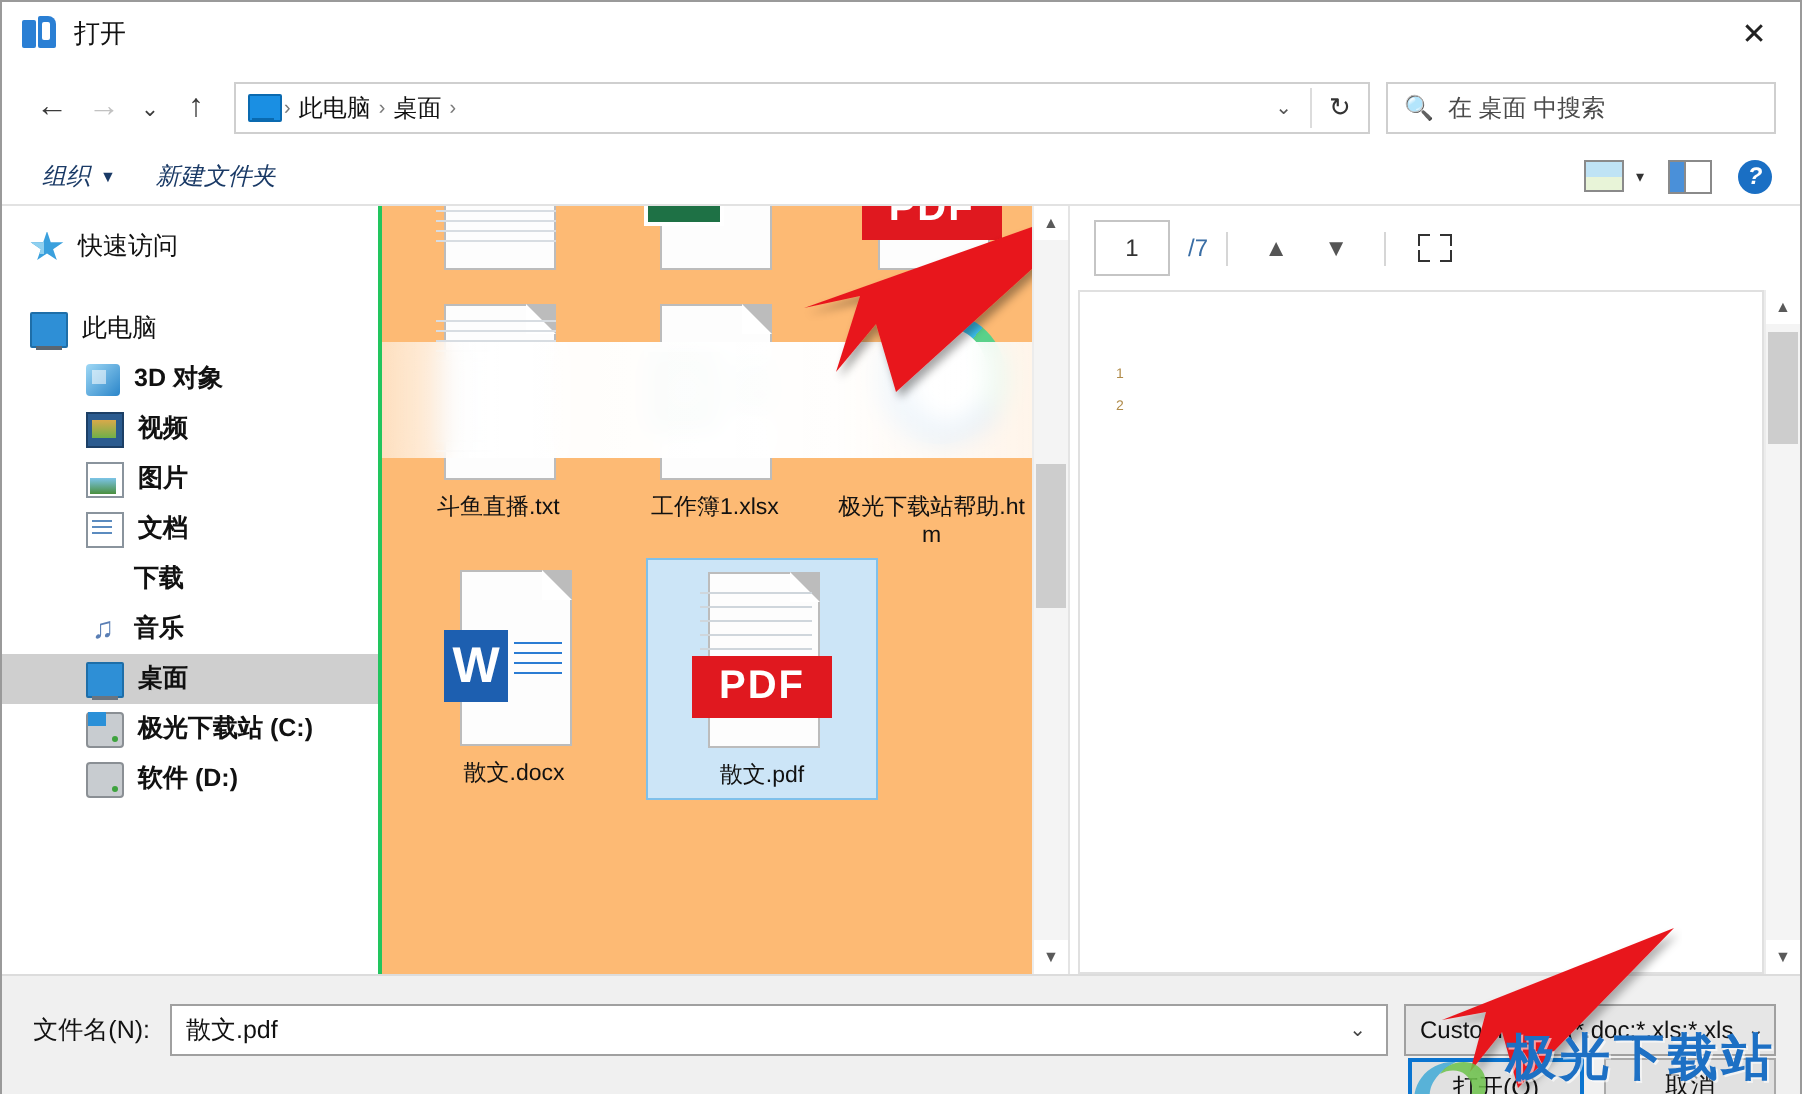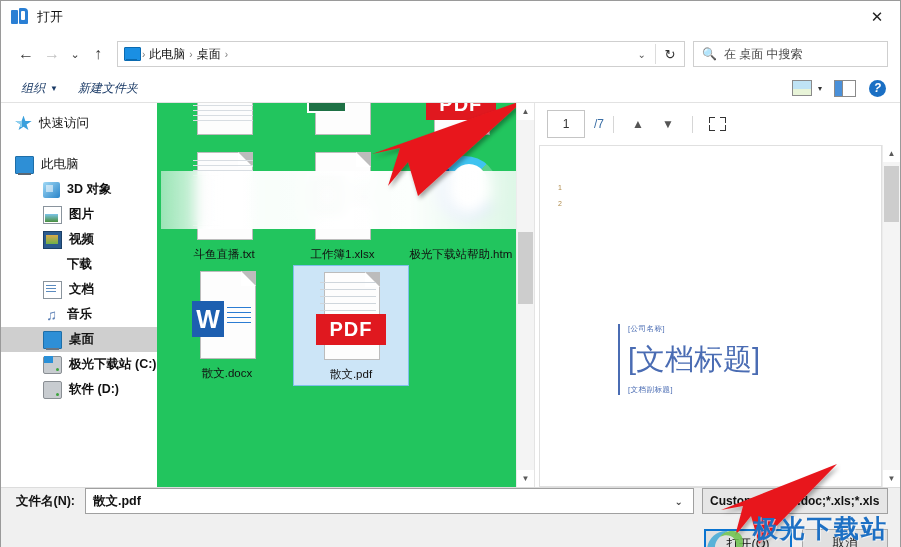--- a/index.html
+++ b/index.html
@@ -45,21 +45,21 @@
   .viewico{width:18px;height:14px;border:1px solid #8a8a8a;background:linear-gradient(#bfe3f5 0 55%,#e8f4d8 55% 100%);}
   .vcaret{font-size:8px;color:#333;padding:0 8px 0 2px;}
   .paneico{width:20px;height:15px;border:1px solid #8a8a8a;display:flex;}
   .paneico i{display:block;width:7px;background:#4a90d9;border-right:1px solid #8a8a8a;}
   .helpico{width:17px;height:17px;border-radius:50%;background:#1a6fc4;color:#fff;font-size:12px;font-weight:bold;display:flex;align-items:center;justify-content:center;margin-left:9px;}
 
   
   .body{display:flex;height:384px;}
 
   
-  .sidebar{width:160px;border-right:4px solid #22c55e;padding-top:8px;box-sizing:border-box;overflow:hidden;background:#fff;}
+  .sidebar{width:190px;border-right:2px solid #22c55e;padding-top:8px;box-sizing:border-box;overflow:hidden;background:#fff;}
   .navitem{display:flex;align-items:center;height:25px;padding-left:14px;font-size:12.5px;color:#111;}
   .navitem.indent{padding-left:42px;font-weight:bold;}
   .navitem.sel{background:#cfcfcf;}
   .navitem .ni{width:17px;height:16px;margin-right:7px;flex:0 0 17px;position:relative;}
   .navitem .lbl{white-space:nowrap;}
   .sp{height:8px;}
 
   .ic-star{background:#3aa0dd;clip-path:polygon(50% 0,61% 35%,98% 35%,68% 57%,79% 91%,50% 70%,21% 91%,32% 57%,2% 35%,39% 35%);}
   .ic-star::after{content:"";position:absolute;left:-2px;top:3px;width:9px;height:8px;background:#8fd0ef;border-radius:2px 0 0 2px;}
   .ic-doc{background:#fff;border:1px solid #9aa4ad;border-radius:1px;}
@@ -78,21 +78,21 @@
   .ic-music{color:#5b7fb5;font-size:15px;line-height:16px;text-align:center;}
   .ic-desk{background:#2e8fd6;border:1px solid #1e6ea8;border-radius:1px;}
   .ic-desk::after{content:"";position:absolute;left:2px;bottom:-2px;width:13px;height:2px;background:#6a7480;}
   .ic-drive{background:#c8ccd0;border:1px solid #8a8f94;border-radius:2px;}
   .ic-drive::after{content:"";position:absolute;right:2px;bottom:2px;width:3px;height:3px;background:#3ea33e;border-radius:50%;}
   .ic-drivec::before{content:"";position:absolute;left:0;top:-1px;width:9px;height:7px;background:#2a90d8;}
   .ic-net{background:#2e8fd6;border:1px solid #1e6ea8;border-radius:1px;}
   .ic-net::after{content:"";position:absolute;right:-3px;top:-2px;width:8px;height:8px;background:#7fcf5a;border-radius:50%;border:1px solid #4d9c33;}
 
   
-  .filearea{flex:1;position:relative;overflow:hidden;background:#22c55e;}
+  .filearea{flex:1;position:relative;overflow:hidden;background:#fdba74;}
   .grid{position:absolute;left:0;top:-62px;width:100%;}
   .grow{display:flex;}
   .cell{width:116px;padding:6px 0 4px;display:flex;flex-direction:column;align-items:center;margin-left:8px;}
   .cell.selected{background:#cce5f7;border:1px solid #7fc0ea;box-sizing:border-box;}
   .thumb{width:74px;height:90px;position:relative;}
   .fname{margin-top:5px;font-size:11.5px;color:#111;text-align:center;line-height:14px;max-width:110px;word-break:break-all;}
 
   
   .page{position:absolute;left:10px;top:0;width:54px;height:86px;background:#fdfdfd;border:1px solid #bcbcbc;}
   .page::after{content:"";position:absolute;right:-1px;top:-1px;border-width:0 15px 15px 0;border-style:solid;border-color:#fff #bcbcbc;}
@@ -139,21 +139,21 @@
   .pvbody{flex:1;display:flex;overflow:hidden;background:#fff;}
   .paper{flex:1;background:#fff;border:1px solid #e0e0e0;margin:0 0 0 4px;position:relative;overflow:hidden;}
   .lineno{position:absolute;left:18px;font-size:7px;color:#b08b4a;}
   .docblock{position:absolute;left:78px;top:178px;border-left:2px solid #4a6cb3;padding-left:8px;}
   .company{font-size:7.5px;color:#4a6cb3;letter-spacing:.5px;}
   .doctitle{font-size:29px;color:#4a6cb3;line-height:40px;margin:5px 0 6px;}
   .subtitle{font-size:7.5px;color:#4a6cb3;letter-spacing:.5px;}
 
   
   .bottom{height:88px;background:#f0f0f0;border-top:1px solid #dcdcdc;position:relative;box-sizing:border-box;}
-  .fnrow{display:flex;align-items:center;padding:0 12px 0 12px;font-weight:bold;}
+  .fnrow{display:flex;align-items:center;padding:14px 12px 0 12px;}
   .fnlabel{font-size:12.5px;color:#111;width:62px;text-align:right;}
   .fninput{flex:1;height:26px;border:1px solid #a0a0a0;background:#fff;display:flex;align-items:center;margin-left:10px;box-sizing:border-box;}
   .fnval{font-size:12.5px;color:#111;padding-left:7px;}
   .fncaret{margin-left:auto;padding:0 10px;color:#444;font-size:10px;}
   .filterbox{width:186px;height:26px;border:1px solid #a0a0a0;background:#e6e6e6;display:flex;align-items:center;margin-left:8px;box-sizing:border-box;overflow:hidden;}
   .filterval{font-size:12px;color:#111;padding-left:7px;white-space:nowrap;}
   .filtercaret{margin-left:auto;padding:0 7px;color:#444;font-size:10px;}
   .btnrow{position:absolute;right:12px;bottom:16px;display:flex;gap:10px;}
   .btn{width:84px;height:26px;border:1px solid #a9a9a9;background:#e1e1e1;font-size:12.5px;color:#111;display:flex;align-items:center;justify-content:center;}
   .btn.primary{border:2px solid #0a74d0;background:#e1e1e1;}
@@ -229,34 +229,34 @@
       <div class="sp"></div>
       <div class="navitem">
         <span class="ni ic-pc"></span>
         <span class="lbl">此电脑</span>
       </div>
       <div class="navitem indent">
         <span class="ni ic-3d"></span>
         <span class="lbl">3D 对象</span>
       </div>
       <div class="navitem indent">
+        <span class="ni ic-video"></span>
+        <span class="lbl">视频</span>
+      </div>
+      <div class="navitem indent">
         <span class="ni ic-pic"></span>
         <span class="lbl">图片</span>
       </div>
       <div class="navitem indent">
-        <span class="ni ic-video"></span>
-        <span class="lbl">视频</span>
+        <span class="ni ic-docs"></span>
+        <span class="lbl">文档</span>
       </div>
       <div class="navitem indent">
         <span class="ni"><span class="ic-dl"></span></span>
         <span class="lbl">下载</span>
-      </div>
-      <div class="navitem indent">
-        <span class="ni ic-docs"></span>
-        <span class="lbl">文档</span>
       </div>
       <div class="navitem indent">
         <span class="ni ic-music">♫</span>
         <span class="lbl">音乐</span>
       </div>
       <div class="navitem indent sel">
         <span class="ni ic-desk"></span>
         <span class="lbl">桌面</span>
       </div>
       <div class="navitem indent">
@@ -377,25 +377,20 @@
               <span class="b"></span>
               <span class="c"></span>
               <span class="d"></span>
             </span>
         </div>
       </div>
       <div class="pvbody">
         <div class="paper">
           <div class="lineno" style="top:38px;">1</div>
           <div class="lineno" style="top:54px;">2</div>
-          <div class="docblock">
-            <div class="company">[公司名称]</div>
-            <div class="doctitle">[文档标题]</div>
-            <div class="subtitle">[文档副标题]</div>
-          </div>
         </div>
         <div class="vscroll">
           <div class="arr">▲</div>
           <div class="track">
             <div class="thumb" style="top:4px;height:56px;"></div>
           </div>
           <div class="arr bot">▼</div>
         </div>
       </div>
     </div>

